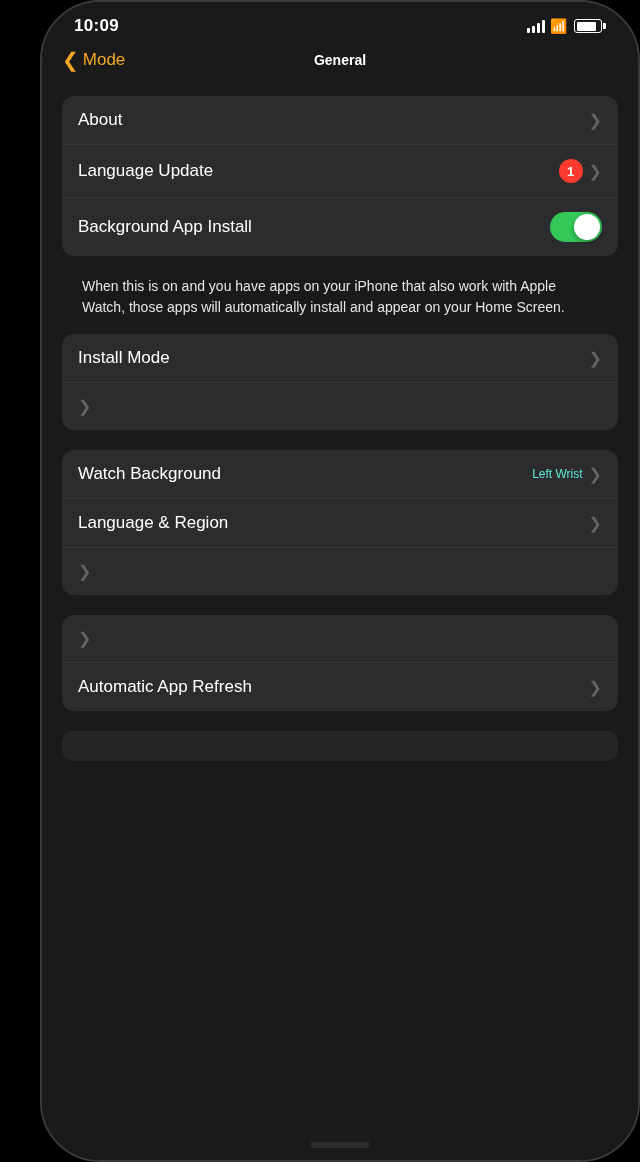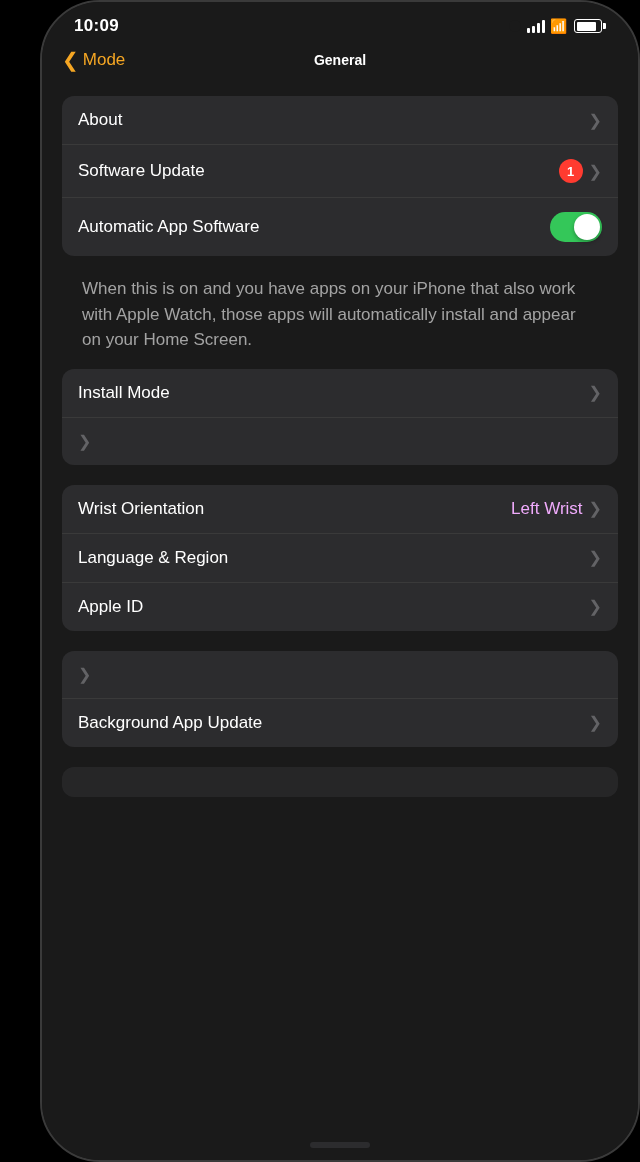--- a/index.html
+++ b/index.html
@@ -179,22 +179,22 @@
       font-weight: 400;
     }
 
     .row-right {
       display: flex;
       align-items: center;
       gap: 6px;
     }
 
     .row-value {
-      font-size: 17px;
-      color: #f0abfc;
+      font-size: 12px;
+      color: #5eead4;
     }
 
     .chevron-right {
       color: #636366;
       font-size: 16px;
     }
 
     
     .badge {
       background: #ff3b30;
@@ -224,22 +224,22 @@
       background: #fff;
       border-radius: 50%;
       position: absolute;
       top: 2px;
       right: 2px;
       box-shadow: 0 2px 4px rgba(0,0,0,0.3);
     }
 
     
     .description-text {
-      font-size: 17px;
-      color: #a3a3a3;
+      font-size: 14px;
+      color: #e5e5e5;
       line-height: 1.5;
       padding: 10px 20px 16px 20px;
     }
 
     
     .bottom-indicator {
       height: 6px;
       background: #2c2c2e;
       border-radius: 3px;
       margin: 0 auto;
@@ -290,31 +290,31 @@
         <div class="row-left">
           <span class="row-label">About</span>
         </div>
         <div class="row-right">
           <span class="chevron-right">❯</span>
         </div>
       </div>
 
       <div class="settings-row">
         <div class="row-left">
-          <span class="row-label">Software Update</span>
+          <span class="row-label">Language Update</span>
         </div>
         <div class="row-right">
           <div class="badge">1</div>
           <span class="chevron-right">❯</span>
         </div>
       </div>
 
       <div class="settings-row">
         <div class="row-left">
-          <span class="row-label">Automatic App Software</span>
+          <span class="row-label">Background App Install</span>
         </div>
         <div class="row-right">
           <div class="toggle">
             <div class="toggle-thumb"></div>
           </div>
         </div>
       </div>
     </div>
 
     <p class="description-text">
@@ -334,57 +334,54 @@
       <div class="settings-row">
         <div class="row-right">
           <span class="chevron-right">❯</span>
         </div>
       </div>
     </div>
 
     <div class="settings-group" style="margin-top:20px;">
       <div class="settings-row">
         <div class="row-left">
-          <span class="row-label">Wrist Orientation</span>
+          <span class="row-label">Watch Background</span>
         </div>
         <div class="row-right">
           <span class="row-value">Left Wrist</span>
           <span class="chevron-right">❯</span>
         </div>
       </div>
 
       <div class="settings-row">
         <div class="row-left">
           <span class="row-label">Language &amp; Region</span>
         </div>
         <div class="row-right">
           <span class="chevron-right">❯</span>
         </div>
       </div>
 
       <div class="settings-row">
-        <div class="row-left">
-          <span class="row-label">Apple ID</span>
-        </div>
         <div class="row-right">
           <span class="chevron-right">❯</span>
         </div>
       </div>
     </div>
 
     <div class="settings-group" style="margin-top:20px;">
       <div class="settings-row">
         <div class="row-right">
           <span class="chevron-right">❯</span>
         </div>
       </div>
 
       <div class="settings-row">
         <div class="row-left">
-          <span class="row-label">Background App Update</span>
+          <span class="row-label">Automatic App Refresh</span>
         </div>
         <div class="row-right">
           <span class="chevron-right">❯</span>
         </div>
       </div>
     </div>
 
     <div class="settings-group" style="margin-top:20px; height: 30px; opacity: 0.7;"></div>
 
   </div>

